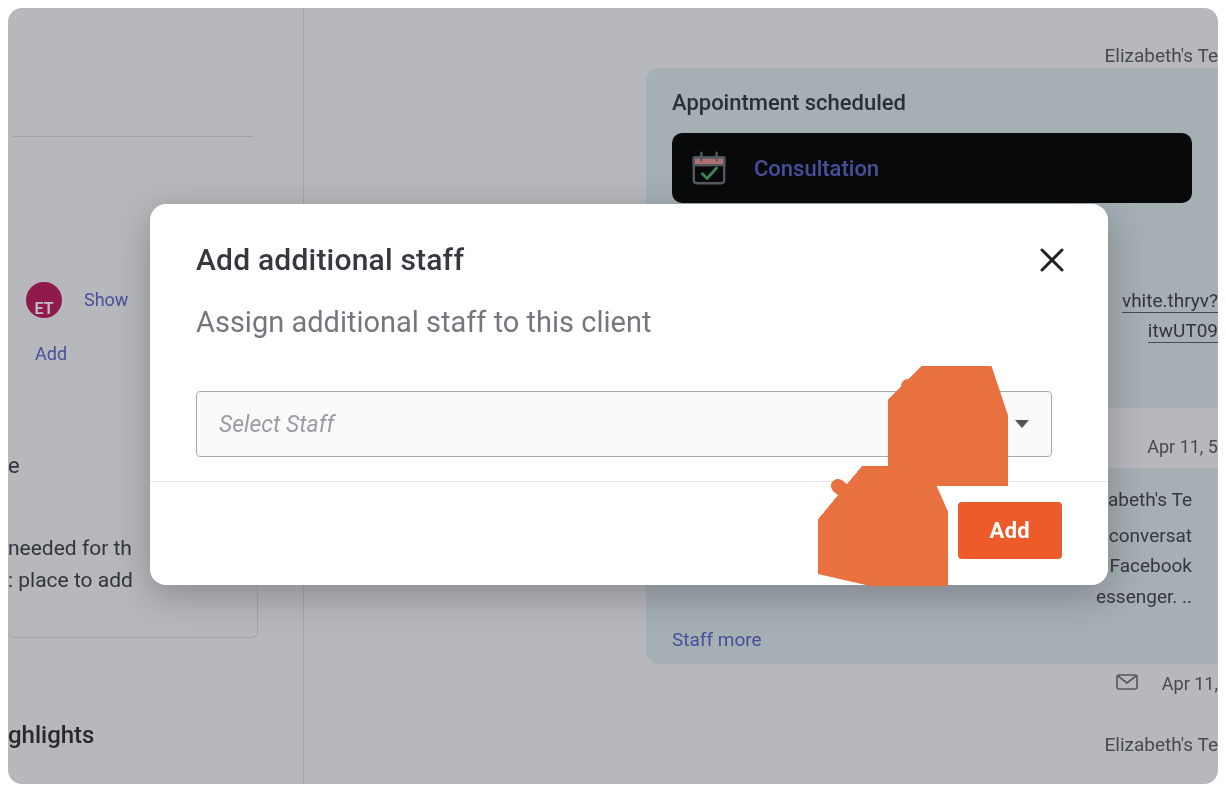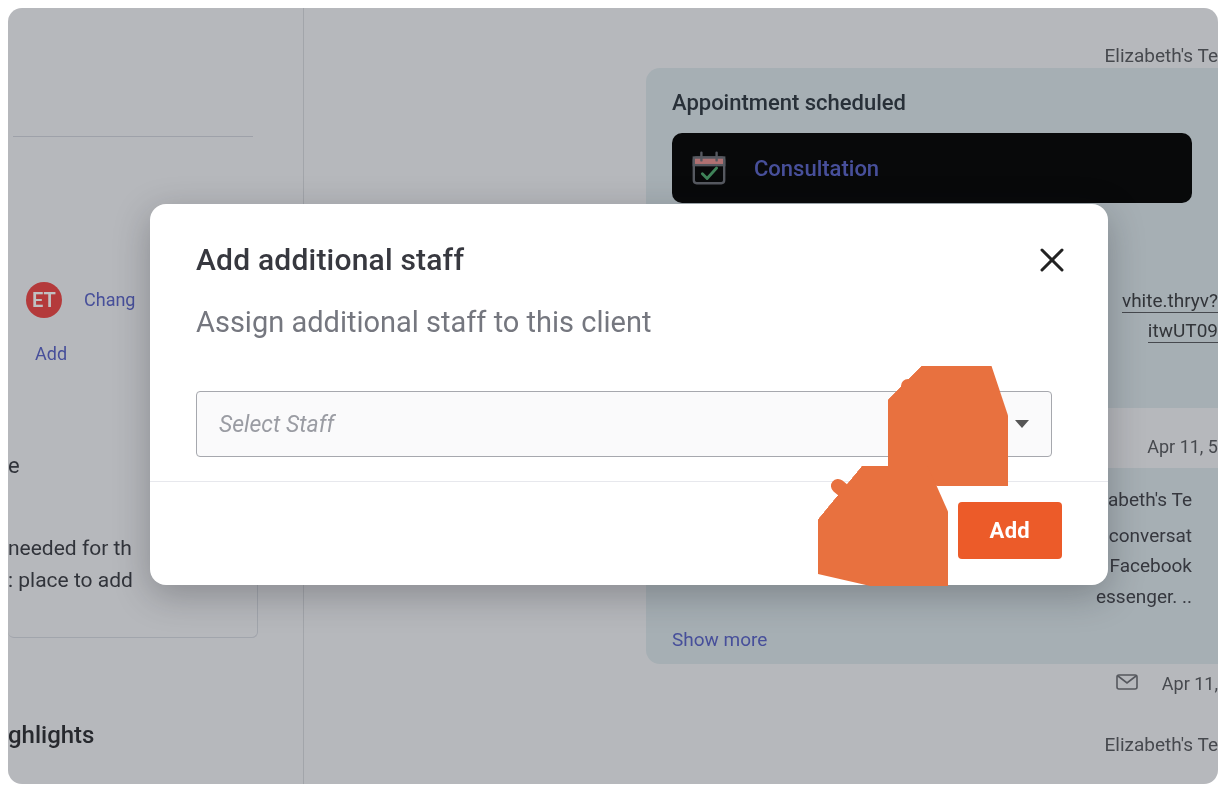--- a/index.html
+++ b/index.html
@@ -31,25 +31,25 @@
     position: absolute;
     left: 5px; top: 128px;
     width: 240px; height: 1px;
     background: #d0d3dd;
   }
   .bg-avatar {
     position: absolute;
     left: 18px; top: 274px;
     width: 36px; height: 36px;
     border-radius: 50%;
-    background: #ef4444;
+    background: #be185d;
     color: #fff;
-    font-size: 20px;
+    font-size: 16px;
     font-weight: 600;
-    display: flex; align-items: center; justify-content: center;
+    display: flex; align-items: flex-end; justify-content: center;
   }
   .bg-change {
     position: absolute;
     left: 76px; top: 281px;
     color: #5862c8;
     font-size: 18px;
   }
   .bg-add {
     position: absolute;
     left: 27px; top: 335px;
@@ -285,21 +285,21 @@
 </head>
 <body>
 
 <div class="stage">
 
   <div class="bg-left-panel">
     <div class="bg-left-hr"></div>
     <div class="bg-avatar">
       <span>ET</span>
     </div>
-    <div class="bg-change">Chang</div>
+    <div class="bg-change">Show</div>
     <div class="bg-add">Add</div>
     <div class="bg-letter-e">e</div>
     <div class="bg-note-box"></div>
     <div class="bg-place-txt">
       <div>needed for th</div>
       <div>: place to add</div>
     </div>
     <div class="bg-highlights">ghlights</div>
   </div>
 
@@ -331,21 +331,21 @@
 
     <div class="bg-date1">Apr 11, 5</div>
 
     <div class="bg-card2">
       <div class="row1" style="text-align:right">lizabeth's Te</div>
       <div class="row-r">
         <div>ail conversat</div>
         <div>, Facebook</div>
         <div>essenger.   ..</div>
       </div>
-      <div class="bg-showmore">Show more</div>
+      <div class="bg-showmore">Staff more</div>
     </div>
 
     <div class="bg-mail-date">
       <span>
         <svg width="22" height="16" viewBox="0 0 22 16">
           <rect x="1" y="1" width="20" height="14" rx="2" fill="none" stroke="#6b6d74" stroke-width="1.6"></rect>
           <path d="M2 2 L11 9 L20 2" fill="none" stroke="#6b6d74" stroke-width="1.6"></path>
         </svg>
       </span>
       <span>Apr 11, </span>

